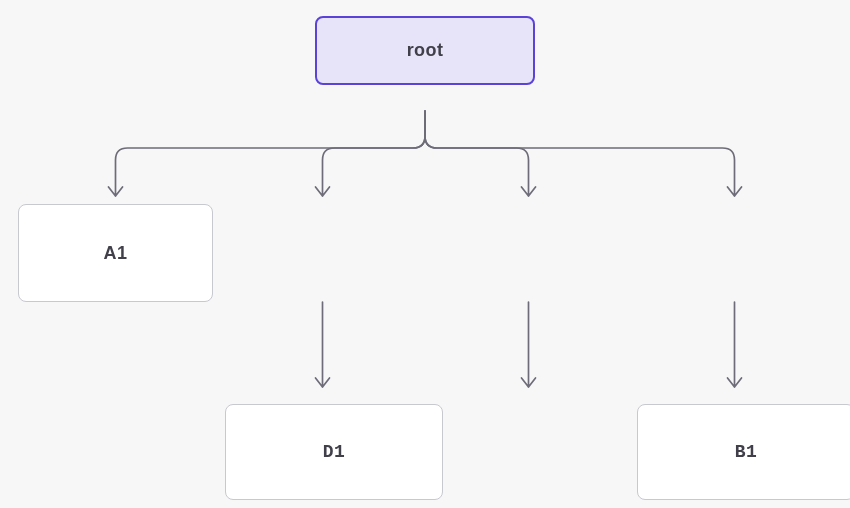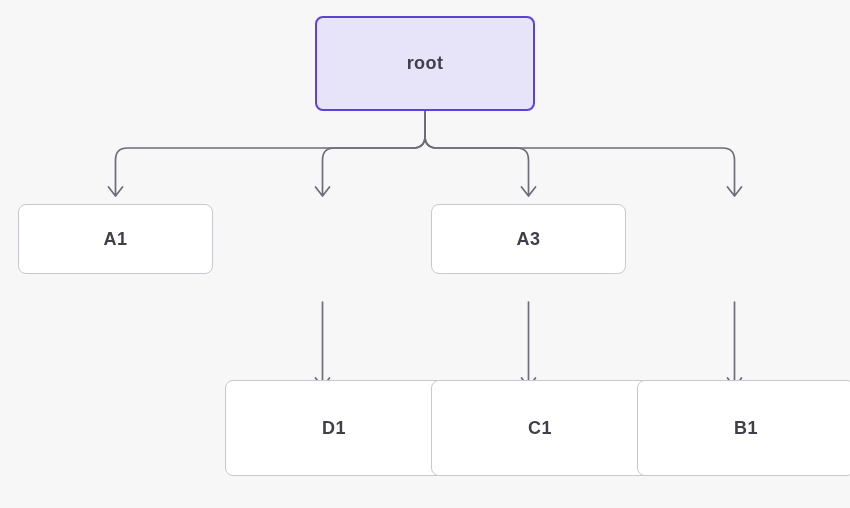--- a/index.html
+++ b/index.html
@@ -43,26 +43,26 @@
     border-radius: 8px;
     background: var(--node-fill);
     border: 1.5px solid var(--node-border);
     color: var(--text);
     font-size: 18px;
     font-weight: 600;
     letter-spacing: 0.4px;
   }
   .node--root {
     left: 315px; top: 16px;
-    width: 220px; height: 95px;
+    width: 220px; height: 69px;
     background: var(--root-fill);
     border: 2px solid var(--root-border);
   }
-  .node--row2 { top: 204px; width: 195px; height: 70px; }
-  .node--row3 { top: 380px; width: 218px; height: 96px; }
+  .node--row2 { top: 204px; width: 195px; height: 98px; }
+  .node--row3 { top: 404px; width: 218px; height: 96px; font-family: Liberation Mono, monospace; }
   .node--a1 { left: 18px; }
   .node--a2, .node--d1 { left: 225px; }
   .node--a3, .node--c1 { left: 431px; }
   .node--a4, .node--b1 { left: 637px; }
 </style>
 </head>
 <body>
 
 <div class="canvas">
 
@@ -83,27 +83,21 @@
     <path class="edge" d="M734.5,302 V387 M727.5,378 L734.5,387 L741.5,378"></path>
   </svg>
 
   <div class="node node--root">
     <span>root</span>
   </div>
 
   <div class="node node--row2 node--a1">
     <span>A1</span>
   </div>
-  <div class="node node--row2 node--a3">
-    <span>A3</span>
-  </div>
 
   <div class="node node--row3 node--d1">
     <span>D1</span>
-  </div>
-  <div class="node node--row3 node--c1">
-    <span>C1</span>
   </div>
   <div class="node node--row3 node--b1">
     <span>B1</span>
   </div>
 
 </div>
 
 </body></html>

